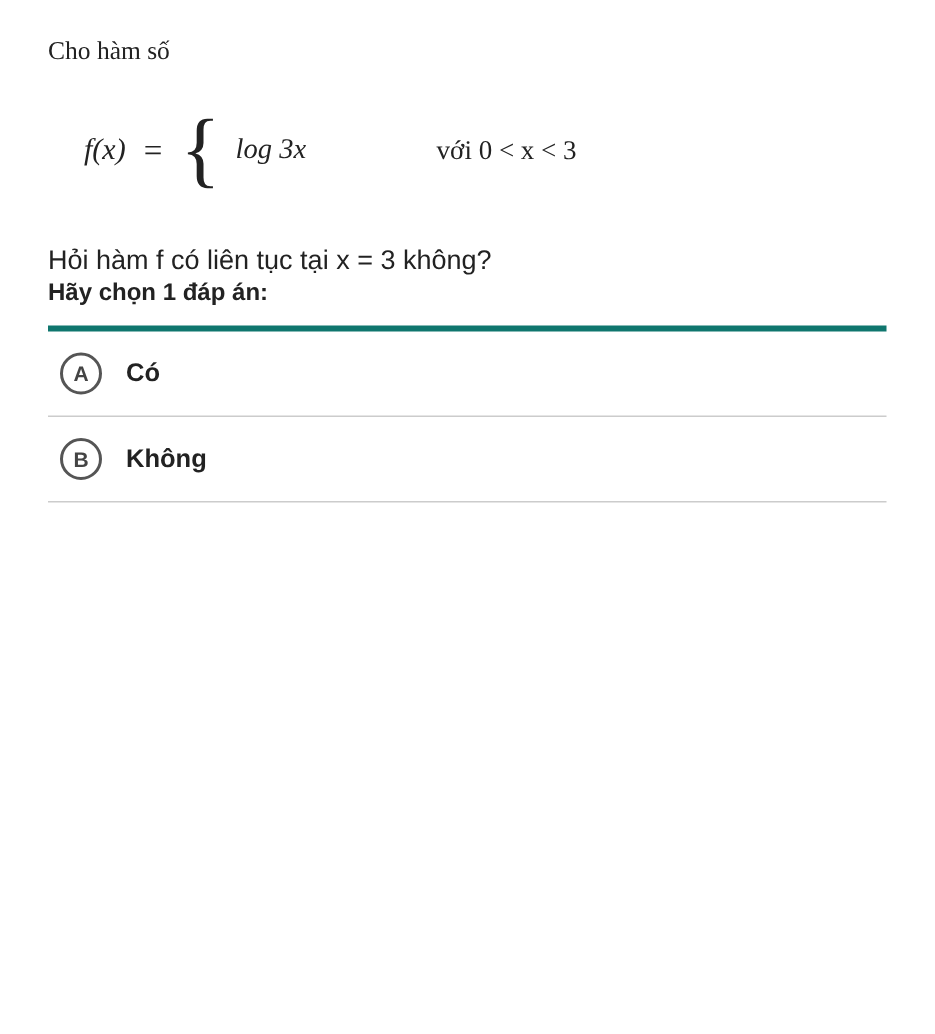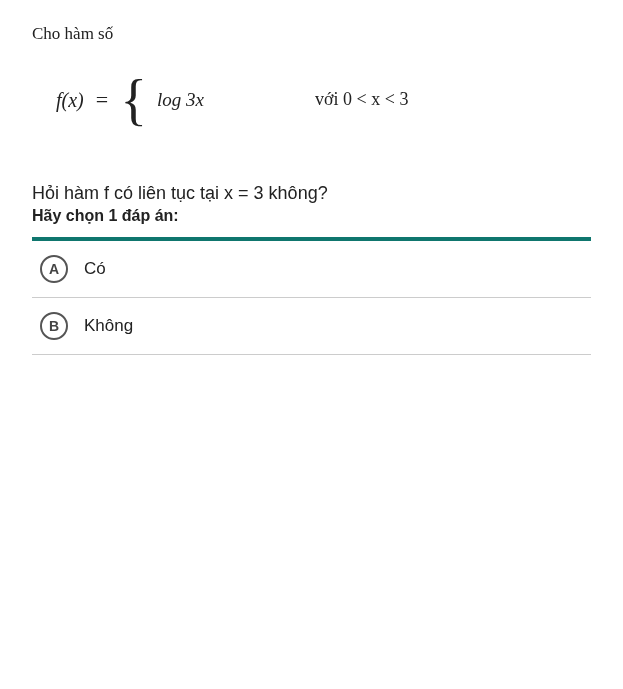--- a/index.html
+++ b/index.html
@@ -19,21 +19,21 @@
 
     .intro-text {
       font-size: 17px;
       margin-bottom: 28px;
       font-family: Liberation Serif, serif;
     }
 
     .math-block {
       display: flex;
       align-items: center;
-      margin: 0 auto 52px 24px;
+      margin: 0 auto 32px 24px;
       font-size: 19px;
     }
 
     .fx-label {
       font-style: italic;
       margin-right: 12px;
       font-size: 20px;
     }
 
     .equals {
@@ -51,22 +51,22 @@
     }
 
     .cases {
       display: flex;
       flex-direction: column;
       gap: 10px;
     }
 
     .case-row {
       display: flex;
-      align-items: flex-start;
-      gap: 48px;
+      align-items: center;
+      gap: 24px;
     }
 
     .case-expr {
       font-style: italic;
       font-size: 19px;
       min-width: 110px;
     }
 
     .case-cond {
       font-size: 18px;
@@ -113,20 +113,21 @@
       border: 2px solid #555;
       font-size: 14px;
       font-weight: bold;
       flex-shrink: 0;
       color: #444;
       font-family: Arial, sans-serif;
     }
 
     .option-label {
       font-size: 17px;
+      font-weight: bold;
     }
     .math-inline { font-style: italic; font-family: Georgia, serif; }
   </style>
 </head>
 <body>
 
 <p class="intro-text">Cho hàm số</p>
 
 <div class="math-block">
   <span class="fx-label math-inline">f(x)</span>

